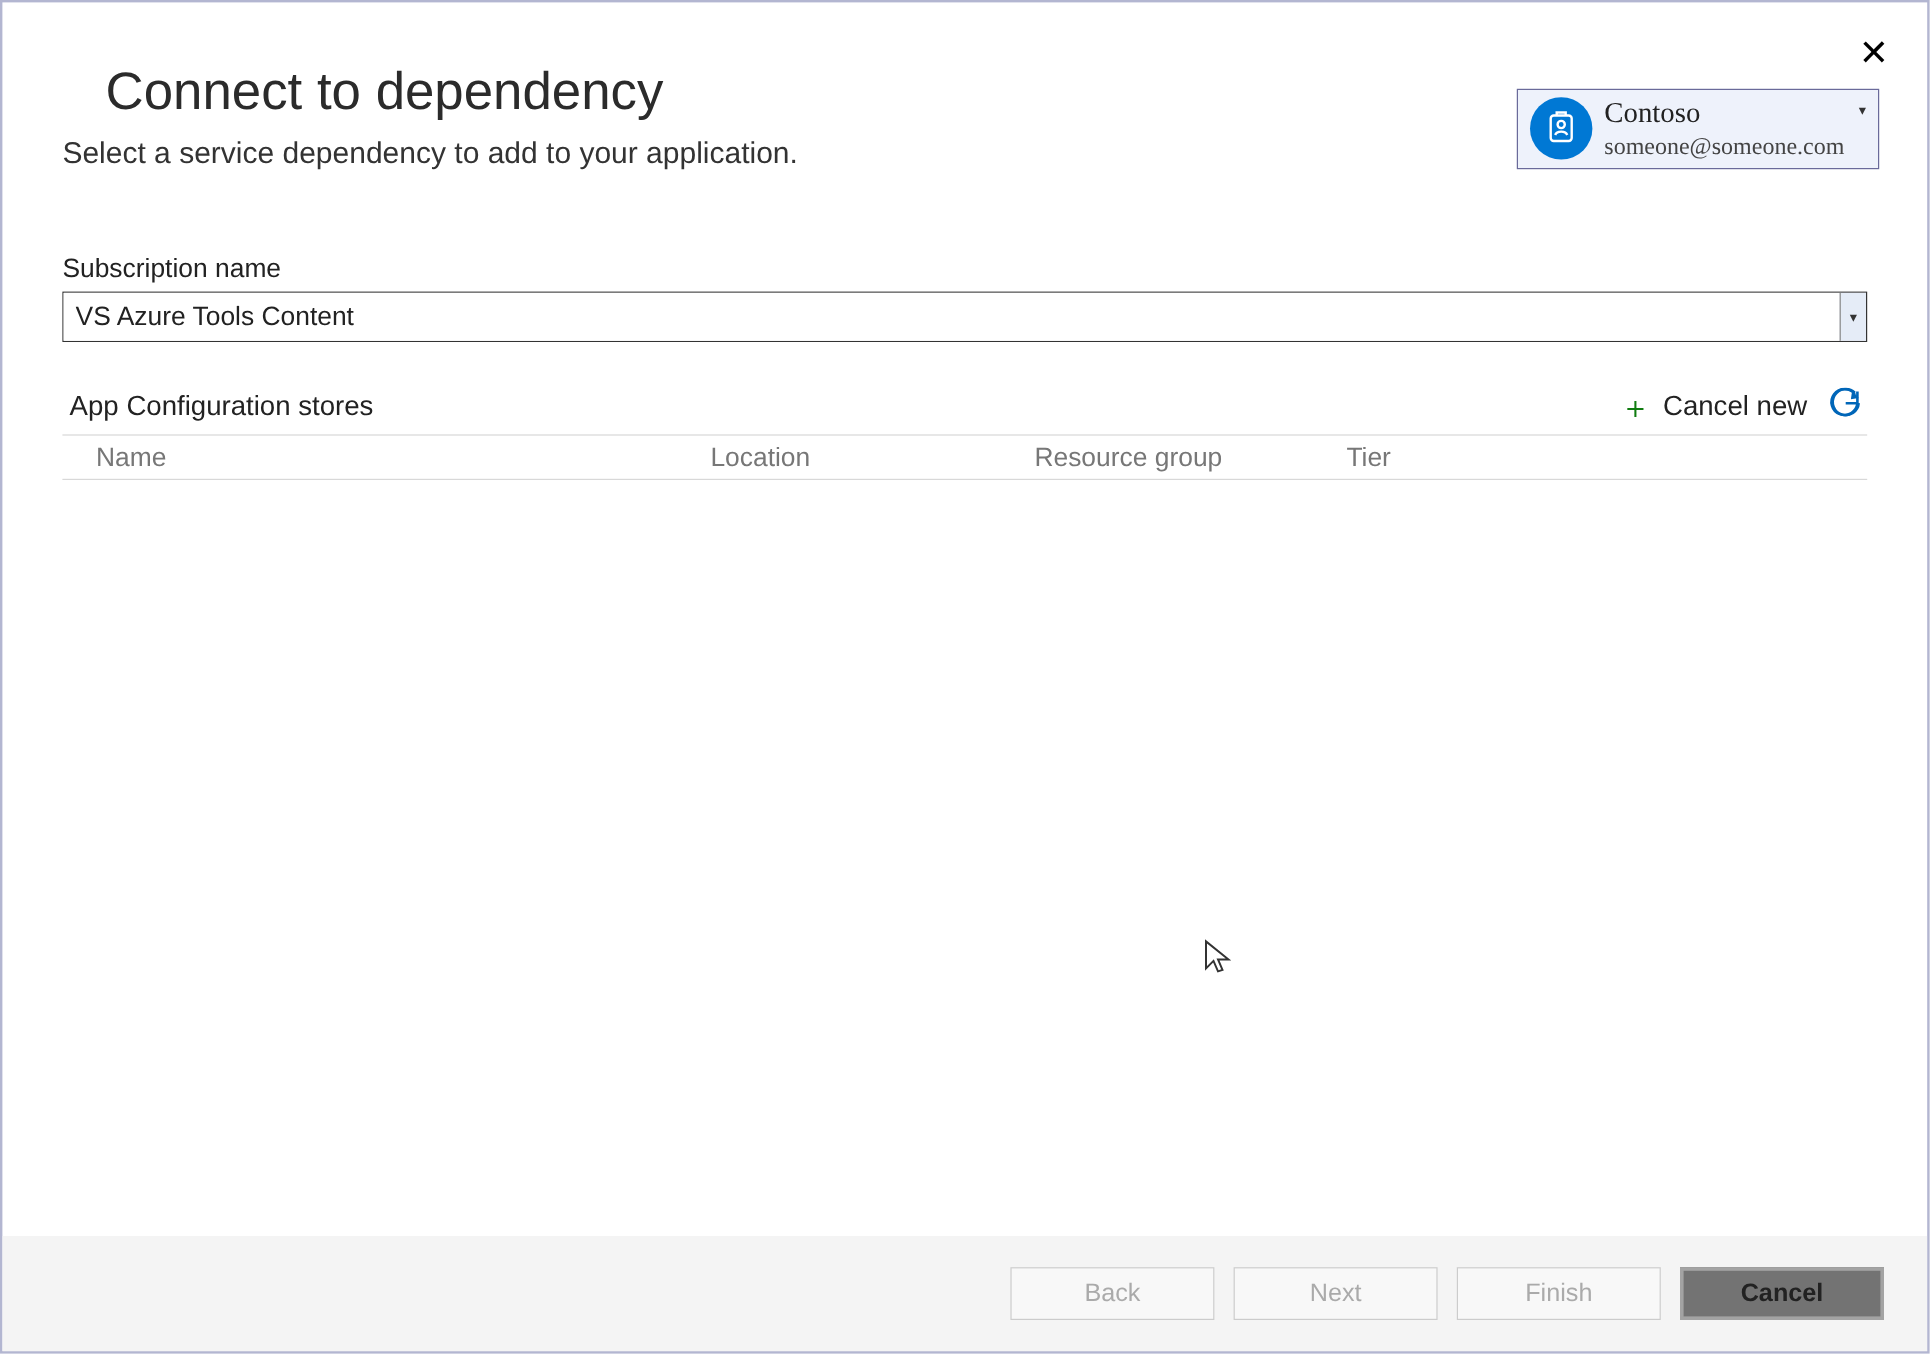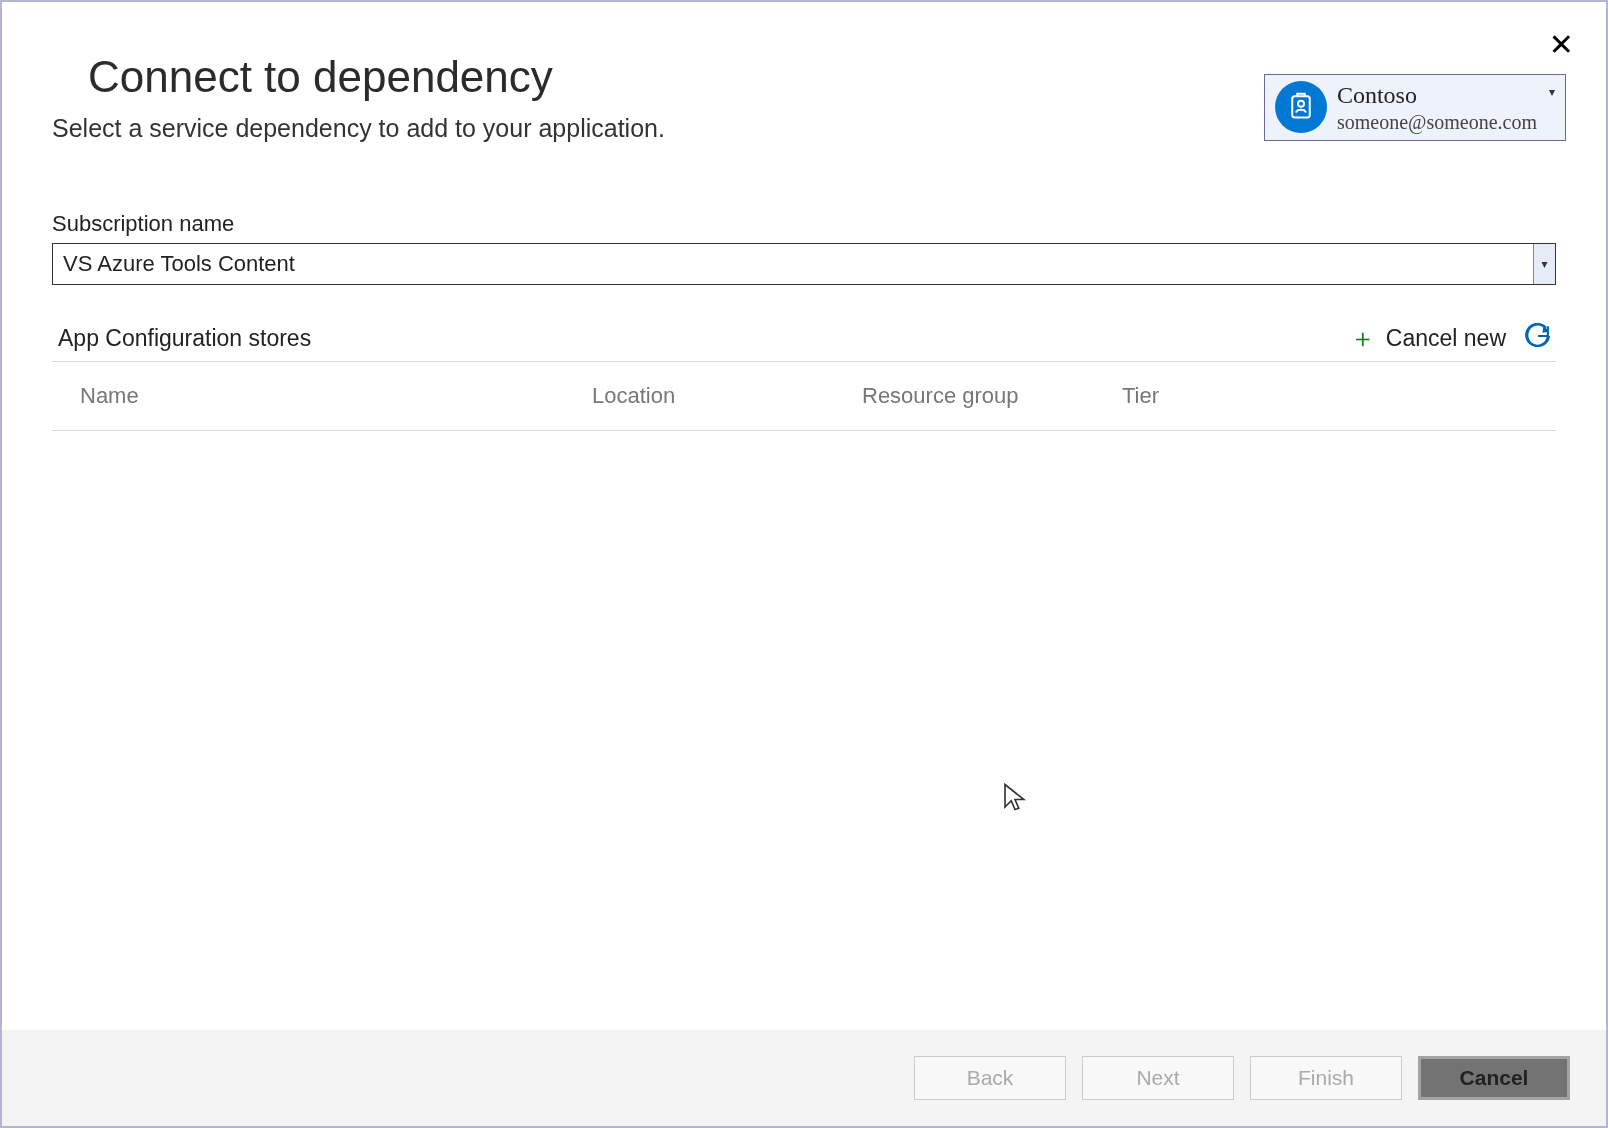--- a/index.html
+++ b/index.html
@@ -166,39 +166,39 @@
       stroke: #0066b8;
       cursor: pointer;
     }
     .table {
       margin-top: 8px;
     }
     .table-header {
       display: flex;
       border-top: 1px solid #d8d8d8;
       border-bottom: 1px solid #d8d8d8;
-      padding: 21px 0;
+      padding: 5px 0;
     }
     .th {
       font-size: 22px;
       color: #777;
     }
     .th-name { width: 540px; padding-left: 28px; }
     .th-location { width: 270px; }
     .th-rg { width: 260px; }
     .th-tier { width: 200px; }
     .footer {
       background: #f4f4f4;
       padding: 26px 36px;
       display: flex;
       justify-content: flex-end;
       gap: 16px;
     }
     .btn {
-      width: 152px;
+      width: 170px;
       height: 44px;
       font-size: 21px;
       border: 1px solid #ccc;
       background: #fdfdfd;
       cursor: pointer;
     }
     .btn-disabled {
       color: #aaa;
       background: #f8f8f8;
       cursor: default;

